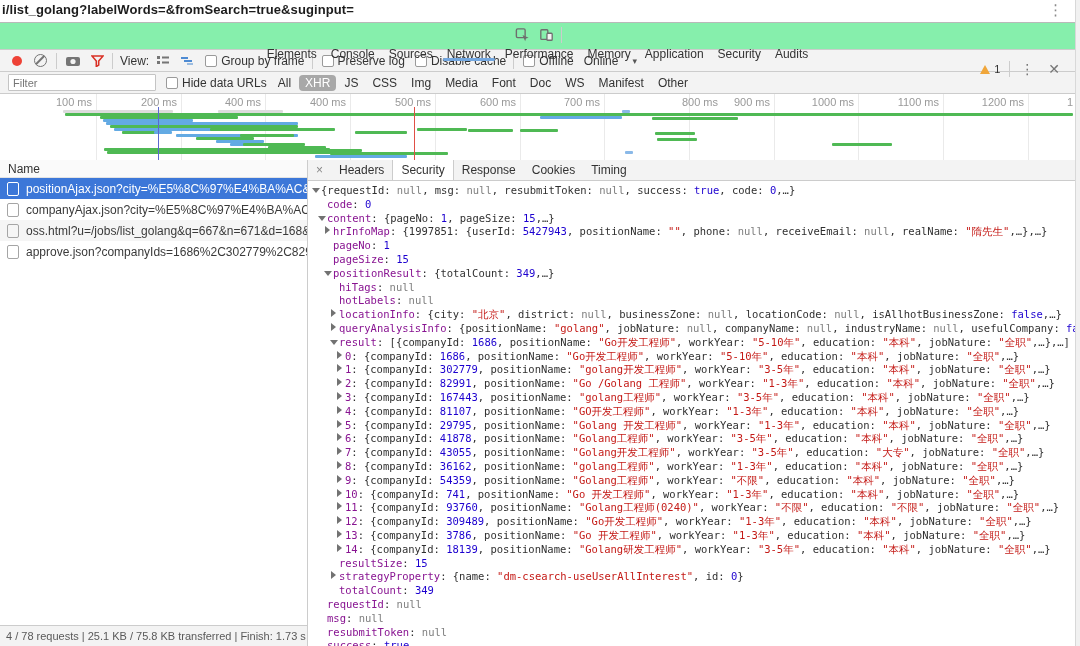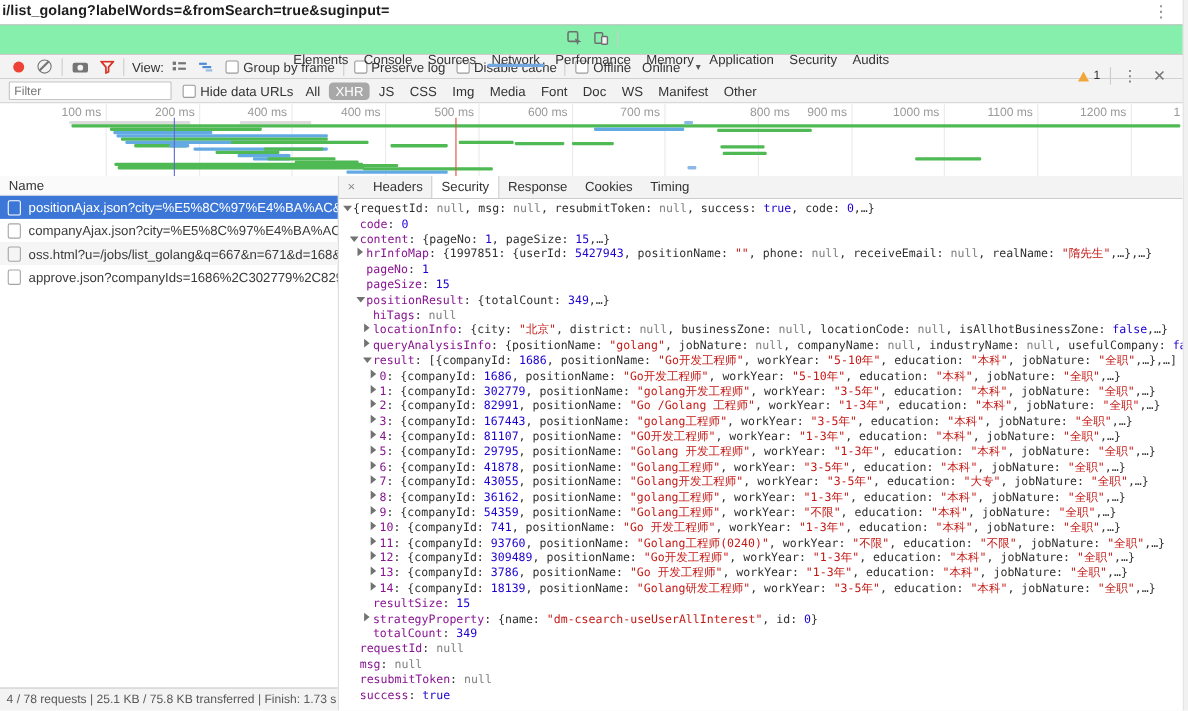--- a/index.html
+++ b/index.html
@@ -288,20 +288,21 @@
       </div>
       <div class="json-pane">
           <div class="jline" style="padding-left: 0px;"><span class="tri-slot"><span class="tri open"></span></span><span class="p">{requestId: </span><span class="u">null</span><span class="p">, msg: </span><span class="u">null</span><span class="p">, resubmitToken: </span><span class="u">null</span><span class="p">, success: </span><span class="b">true</span><span class="p">, code: </span><span class="n">0</span><span class="p">,…}</span></div>
           <div class="jline" style="padding-left: 6px;"><span class="tri-slot"></span><span class="k">code</span><span class="p">: </span><span class="n">0</span></div>
           <div class="jline" style="padding-left: 6px;"><span class="tri-slot"><span class="tri open"></span></span><span class="k">content</span><span class="p">: {pageNo: </span><span class="n">1</span><span class="p">, pageSize: </span><span class="n">15</span><span class="p">,…}</span></div>
           <div class="jline" style="padding-left: 12px;"><span class="tri-slot"><span class="tri closed"></span></span><span class="k">hrInfoMap</span><span class="p">: {1997851: {userId: </span><span class="n">5427943</span><span class="p">, positionName: </span><span class="s">""</span><span class="p">, phone: </span><span class="u">null</span><span class="p">, receiveEmail: </span><span class="u">null</span><span class="p">, realName: </span><span class="s">"隋先生"</span><span class="p">,…},…}</span></div>
           <div class="jline" style="padding-left: 12px;"><span class="tri-slot"></span><span class="k">pageNo</span><span class="p">: </span><span class="n">1</span></div>
           <div class="jline" style="padding-left: 12px;"><span class="tri-slot"></span><span class="k">pageSize</span><span class="p">: </span><span class="n">15</span></div>
           <div class="jline" style="padding-left: 12px;"><span class="tri-slot"><span class="tri open"></span></span><span class="k">positionResult</span><span class="p">: {totalCount: </span><span class="n">349</span><span class="p">,…}</span></div>
           <div class="jline" style="padding-left: 18px;"><span class="tri-slot"></span><span class="k">hiTags</span><span class="p">: </span><span class="u">null</span></div>
+          <div class="jline" style="padding-left: 18px;"><span class="tri-slot"></span><span class="k">hotLabels</span><span class="p">: </span><span class="u">null</span></div>
           <div class="jline" style="padding-left: 18px;"><span class="tri-slot"><span class="tri closed"></span></span><span class="k">locationInfo</span><span class="p">: {city: </span><span class="s">"北京"</span><span class="p">, district: </span><span class="u">null</span><span class="p">, businessZone: </span><span class="u">null</span><span class="p">, locationCode: </span><span class="u">null</span><span class="p">, isAllhotBusinessZone: </span><span class="b">false</span><span class="p">,…}</span></div>
           <div class="jline" style="padding-left: 18px;"><span class="tri-slot"><span class="tri closed"></span></span><span class="k">queryAnalysisInfo</span><span class="p">: {positionName: </span><span class="s">"golang"</span><span class="p">, jobNature: </span><span class="u">null</span><span class="p">, companyName: </span><span class="u">null</span><span class="p">, industryName: </span><span class="u">null</span><span class="p">, usefulCompany: </span><span class="b">false</span></div>
           <div class="jline" style="padding-left: 18px;"><span class="tri-slot"><span class="tri open"></span></span><span class="k">result</span><span class="p">: [{companyId: </span><span class="n">1686</span><span class="p">, positionName: </span><span class="s">"Go开发工程师"</span><span class="p">, workYear: </span><span class="s">"5-10年"</span><span class="p">, education: </span><span class="s">"本科"</span><span class="p">, jobNature: </span><span class="s">"全职"</span><span class="p">,…},…]</span></div>
           <div class="jline" style="padding-left: 24px;"><span class="tri-slot"><span class="tri closed"></span></span><span class="k">0</span><span class="p">: {companyId: </span><span class="n">1686</span><span class="p">, positionName: </span><span class="s">"Go开发工程师"</span><span class="p">, workYear: </span><span class="s">"5-10年"</span><span class="p">, education: </span><span class="s">"本科"</span><span class="p">, jobNature: </span><span class="s">"全职"</span><span class="p">,…}</span></div>
           <div class="jline" style="padding-left: 24px;"><span class="tri-slot"><span class="tri closed"></span></span><span class="k">1</span><span class="p">: {companyId: </span><span class="n">302779</span><span class="p">, positionName: </span><span class="s">"golang开发工程师"</span><span class="p">, workYear: </span><span class="s">"3-5年"</span><span class="p">, education: </span><span class="s">"本科"</span><span class="p">, jobNature: </span><span class="s">"全职"</span><span class="p">,…}</span></div>
           <div class="jline" style="padding-left: 24px;"><span class="tri-slot"><span class="tri closed"></span></span><span class="k">2</span><span class="p">: {companyId: </span><span class="n">82991</span><span class="p">, positionName: </span><span class="s">"Go /Golang 工程师"</span><span class="p">, workYear: </span><span class="s">"1-3年"</span><span class="p">, education: </span><span class="s">"本科"</span><span class="p">, jobNature: </span><span class="s">"全职"</span><span class="p">,…}</span></div>
           <div class="jline" style="padding-left: 24px;"><span class="tri-slot"><span class="tri closed"></span></span><span class="k">3</span><span class="p">: {companyId: </span><span class="n">167443</span><span class="p">, positionName: </span><span class="s">"golang工程师"</span><span class="p">, workYear: </span><span class="s">"3-5年"</span><span class="p">, education: </span><span class="s">"本科"</span><span class="p">, jobNature: </span><span class="s">"全职"</span><span class="p">,…}</span></div>
           <div class="jline" style="padding-left: 24px;"><span class="tri-slot"><span class="tri closed"></span></span><span class="k">4</span><span class="p">: {companyId: </span><span class="n">81107</span><span class="p">, positionName: </span><span class="s">"GO开发工程师"</span><span class="p">, workYear: </span><span class="s">"1-3年"</span><span class="p">, education: </span><span class="s">"本科"</span><span class="p">, jobNature: </span><span class="s">"全职"</span><span class="p">,…}</span></div>
           <div class="jline" style="padding-left: 24px;"><span class="tri-slot"><span class="tri closed"></span></span><span class="k">5</span><span class="p">: {companyId: </span><span class="n">29795</span><span class="p">, positionName: </span><span class="s">"Golang 开发工程师"</span><span class="p">, workYear: </span><span class="s">"1-3年"</span><span class="p">, education: </span><span class="s">"本科"</span><span class="p">, jobNature: </span><span class="s">"全职"</span><span class="p">,…}</span></div>
           <div class="jline" style="padding-left: 24px;"><span class="tri-slot"><span class="tri closed"></span></span><span class="k">6</span><span class="p">: {companyId: </span><span class="n">41878</span><span class="p">, positionName: </span><span class="s">"Golang工程师"</span><span class="p">, workYear: </span><span class="s">"3-5年"</span><span class="p">, education: </span><span class="s">"本科"</span><span class="p">, jobNature: </span><span class="s">"全职"</span><span class="p">,…}</span></div>

